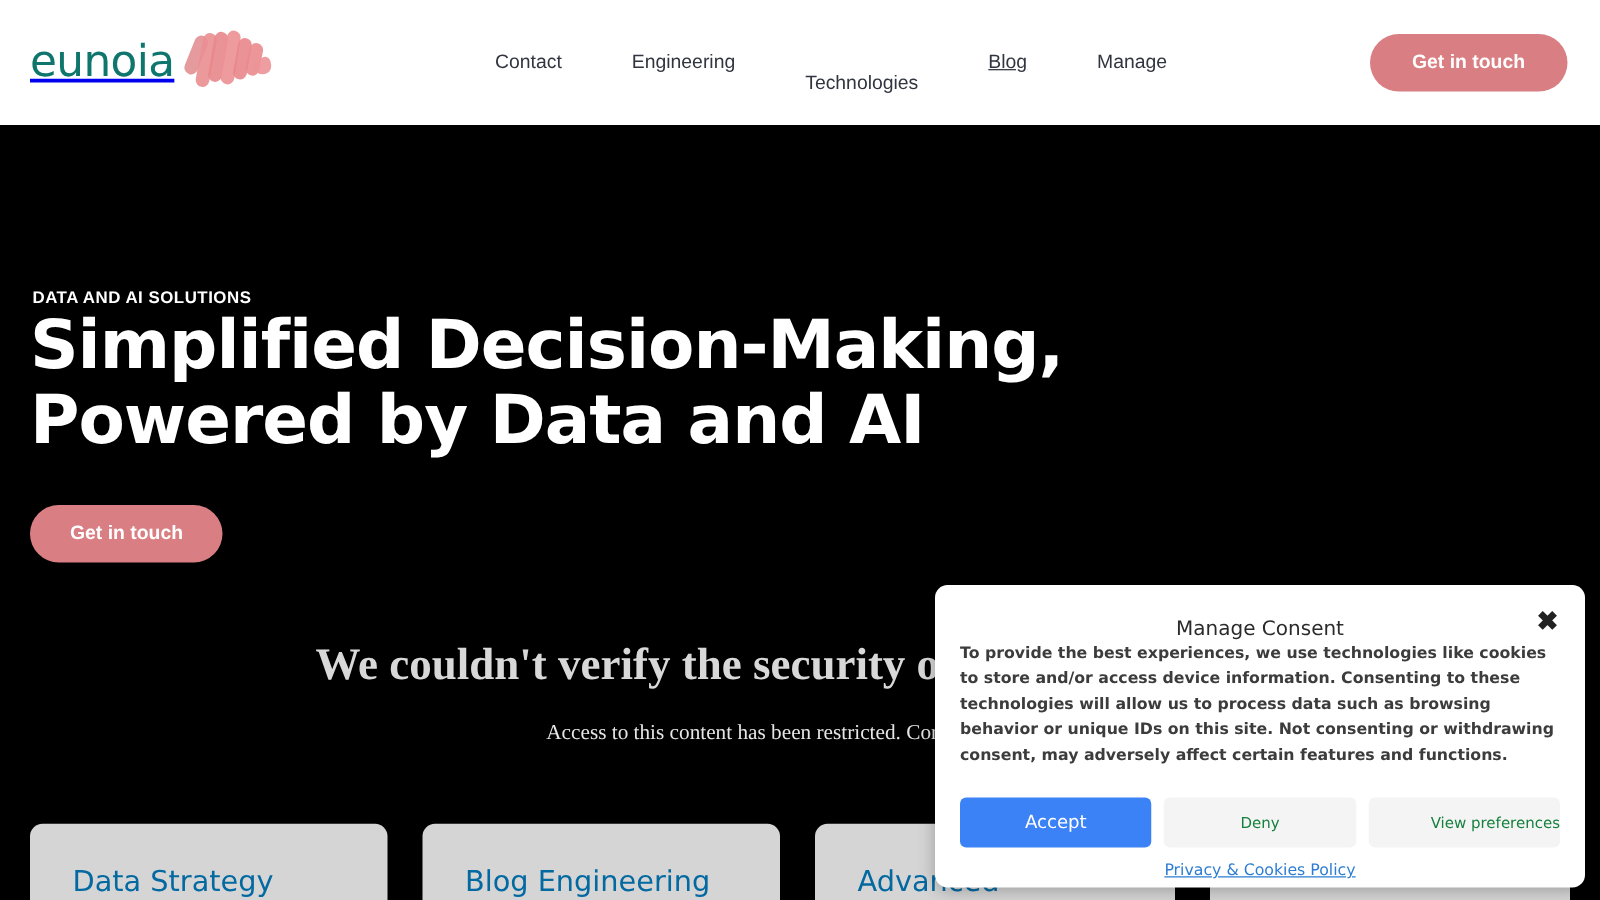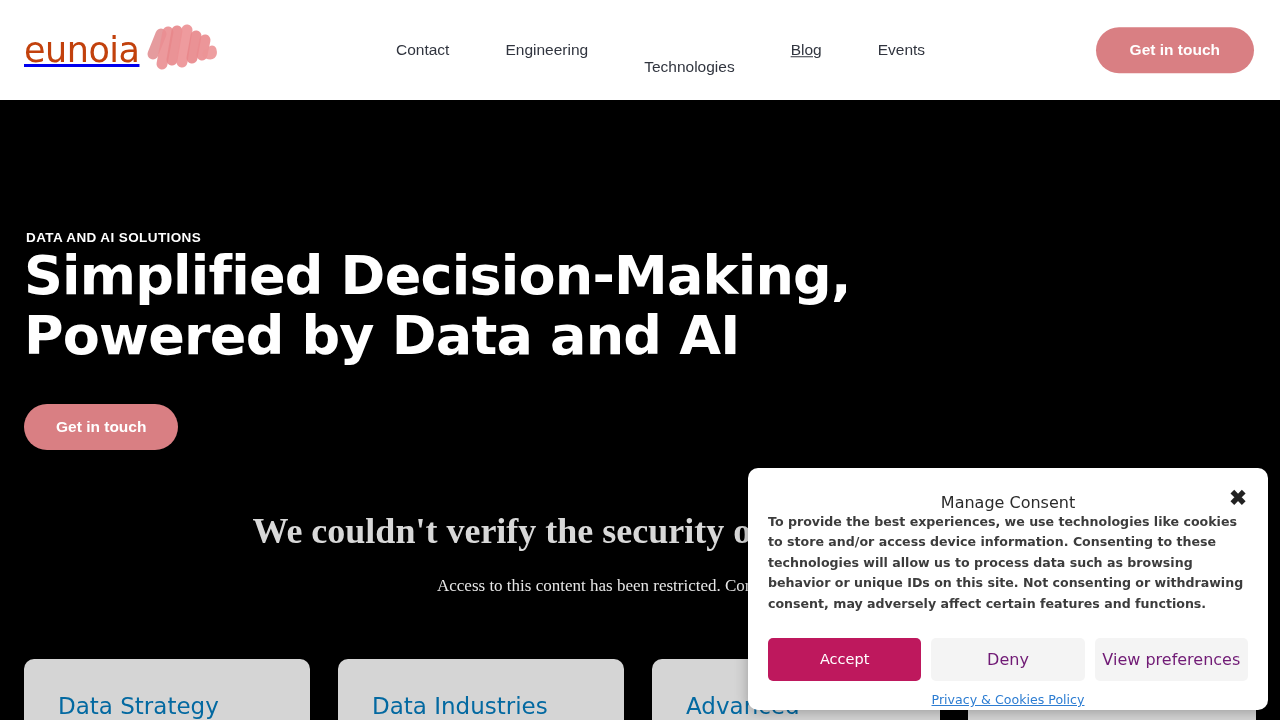--- a/index.html
+++ b/index.html
@@ -18,21 +18,21 @@
     background: #ffffff;
     display: flex; align-items: center;
   }
   .logo-wrap {
     position: absolute; left: 24px; top: 50%;
     transform: translateY(-50%);
     display: flex; align-items: center; gap: 6px;
   }
   .logo-text {
     font-size: 35px; letter-spacing: -0.5px;
-    color: #c2410c; font-weight: 400;
+    color: #0f766e; font-weight: 400;
     font-family: "DejaVu Sans", sans-serif;
   }
   .logo-wave { width: 74px; height: 52px; display: block; }
 
   .nav {
     position: absolute; left: 396px; top: 50%;
     transform: translateY(-50%);
     display: flex; align-items: center;
   }
   .nav-item {
@@ -154,35 +154,35 @@
     line-height: 1.62;
     font-family: "DejaVu Sans", sans-serif;
     padding: 0 2px;
     font-weight: bold;
   }
   .consent-buttons {
     display: flex; gap: 10px;
     margin-top: 24px; padding: 0 2px;
   }
   .btn-accept {
-    background: #be185d; color: #fff;
+    background: #3b82f6; color: #fff;
     border: none; border-radius: 5px;
     font-size: 14.5px; padding: 12px 0;
     width: 156px; cursor: pointer;
     font-family: "DejaVu Sans", sans-serif;
   }
   .btn-neutral {
-    background: #f4f4f4; color: #701a75;
+    background: #f4f4f4; color: #15803d;
     border: none; border-radius: 5px;
-    font-size: 16px; padding: 12px 0;
+    font-size: 12px; padding: 12px 0;
     cursor: pointer;
     font-family: "DejaVu Sans", sans-serif;
   }
   .btn-deny { width: 156px; }
-  .btn-prefs { width: 156px; }
+  .btn-prefs { width: 156px; text-align: right; }
   .consent-link-row { text-align: center; margin-top: 9px; }
   .consent-link {
     font-size: 12.6px; color: #2d7dd2;
     text-decoration: underline; cursor: pointer;
     font-family: "DejaVu Sans", sans-serif;
   }
 </style>
 </head>
 <body>
 
@@ -205,21 +205,21 @@
           </g>
         </svg>
       </span>
     </a>
 
     <nav class="nav">
       <a class="nav-item n0" href="#">Contact</a>
       <a class="nav-item n1" href="#">Engineering</a>
       <a class="nav-item n2" href="#">Technologies</a>
       <a class="nav-item n3" href="#">Blog</a>
-      <a class="nav-item n4" href="#">Events</a>
+      <a class="nav-item n4" href="#">Manage</a>
     </nav>
 
     <button class="cta-header">Get in touch</button>
   </div>
 
   <div class="hero">
     <div class="eyebrow">DATA AND AI SOLUTIONS</div>
     <h1 class="headline">Simplified Decision-Making, Powered by Data and AI</h1>
     <button class="cta-hero">Get in touch</button>
 
@@ -227,21 +227,21 @@
       <div class="blocked-title">We couldn't verify the security of your connection.</div>
       <div class="blocked-sub">Access to this content has been restricted. Contact your inte</div>
     </div>
 
     <div class="cards">
       <div class="card">
         <div class="card-title">Data Strategy</div>
 
       </div>
       <div class="card">
-        <div class="card-title">Data Industries</div>
+        <div class="card-title">Blog Engineering</div>
 
       </div>
       <div class="card wide">
         <div class="card-title">Advanced Analytics</div>
 
       </div>
       <div class="card wide">
         <div class="card-title"></div>
         <div class="card-body"></div>
       </div>

